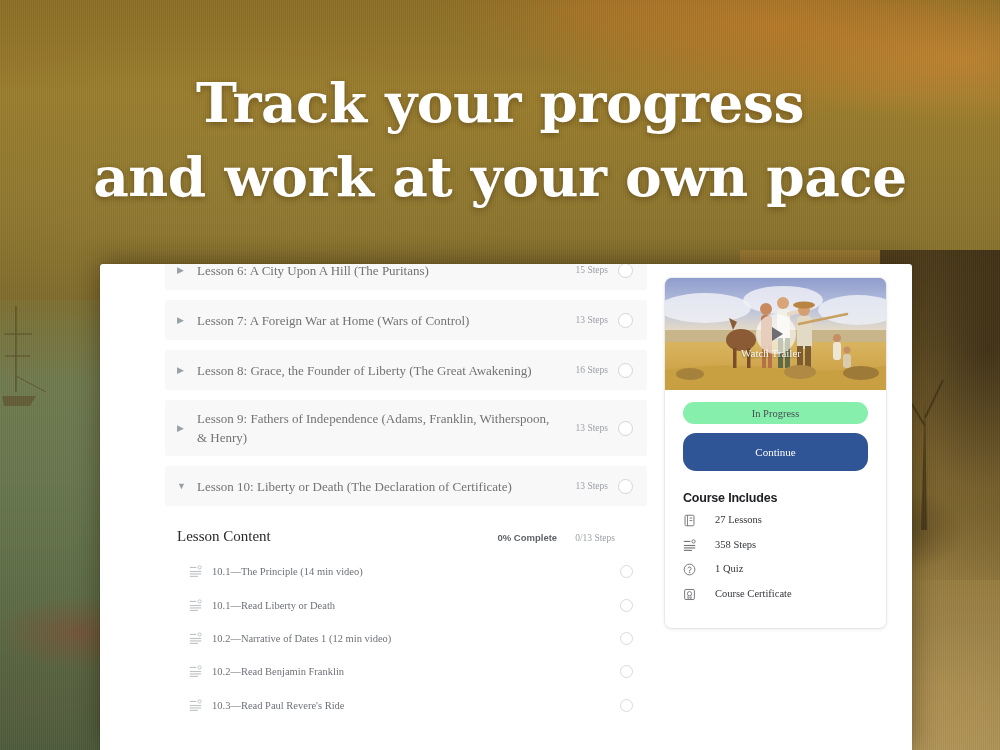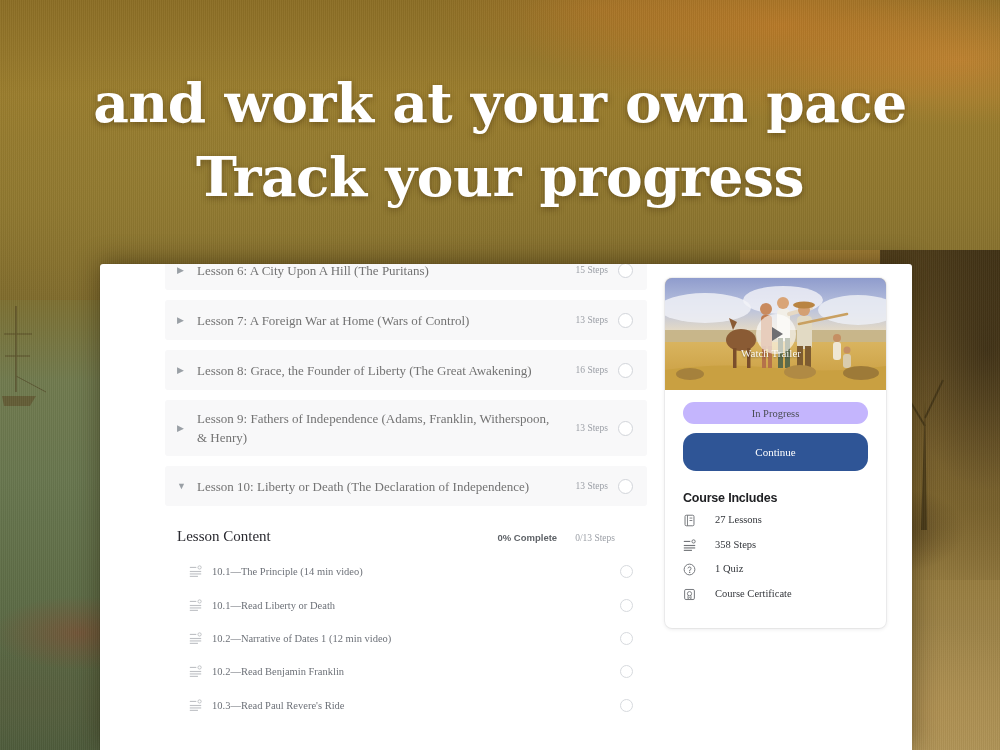--- a/index.html
+++ b/index.html
@@ -270,21 +270,21 @@
     font-family: "Liberation Serif", "DejaVu Serif", serif;
     font-size: 11px;
     text-shadow: 0 1px 2px rgba(0,0,0,.35);
   }
 
   .card-body { padding: 12px 18px 0 18px; }
 
   .status-pill {
     height: 22px;
     border-radius: 11px;
-    background: #c4b5fd;
+    background: #86efac;
     display: flex; align-items: center; justify-content: center;
     font-family: "Liberation Serif", "DejaVu Serif", serif;
     font-size: 10.5px;
     color: #4a4d53;
     margin-bottom: 9px;
   }
   .continue-btn {
     height: 38px;
     border-radius: 13px;
     background: #2f5596;
@@ -344,22 +344,22 @@
   <svg class="bg-trees" viewBox="0 0 110 200">
     <path d="M30 200 L34 110 L36 200 Z" fill="#3c2e14"></path>
     <path d="M34 120 L12 86 M34 126 L56 92 M34 108 L20 70 M34 104 L50 68" stroke="#3c2e14" stroke-width="2.2" fill="none"></path>
     <path d="M86 200 L90 70 L92 200 Z" fill="#33280f"></path>
     <path d="M90 96 L66 56 M90 88 L108 50" stroke="#33280f" stroke-width="2" fill="none"></path>
   </svg>
 
   <div class="bg-grain"></div>
 
   <h1 class="headline">
+    <span class="line">Track your progress</span>
     <span class="line">and work at your own pace</span>
-    <span class="line">Track your progress</span>
   </h1>
 
   <div class="app-panel">
 
     <div class="panel-left">
 
       <div class="lesson-list">
 
         <div class="lesson-row">
           <span class="tri">▶</span>
@@ -384,21 +384,21 @@
 
         <div class="lesson-row">
           <span class="tri">▶</span>
           <span class="lesson-title">Lesson 9: Fathers of Independence (Adams, Franklin, Witherspoon, &amp; Henry)</span>
           <span class="lesson-steps" style="line-height:15px">13 Steps</span>
           <span class="ring"></span>
         </div>
 
         <div class="lesson-row">
           <span class="tri">▼</span>
-          <span class="lesson-title">Lesson 10: Liberty or Death (The Declaration of Independence)</span>
+          <span class="lesson-title">Lesson 10: Liberty or Death (The Declaration of Certificate)</span>
           <span class="lesson-steps">13 Steps</span>
           <span class="ring"></span>
         </div>
 
       </div>
 
       <div class="lesson-content-head">
         <span class="lc-title">Lesson Content</span>
         <span class="lc-pct">0% Complete</span>
         <span class="lc-steps">0/13 Steps</span>

